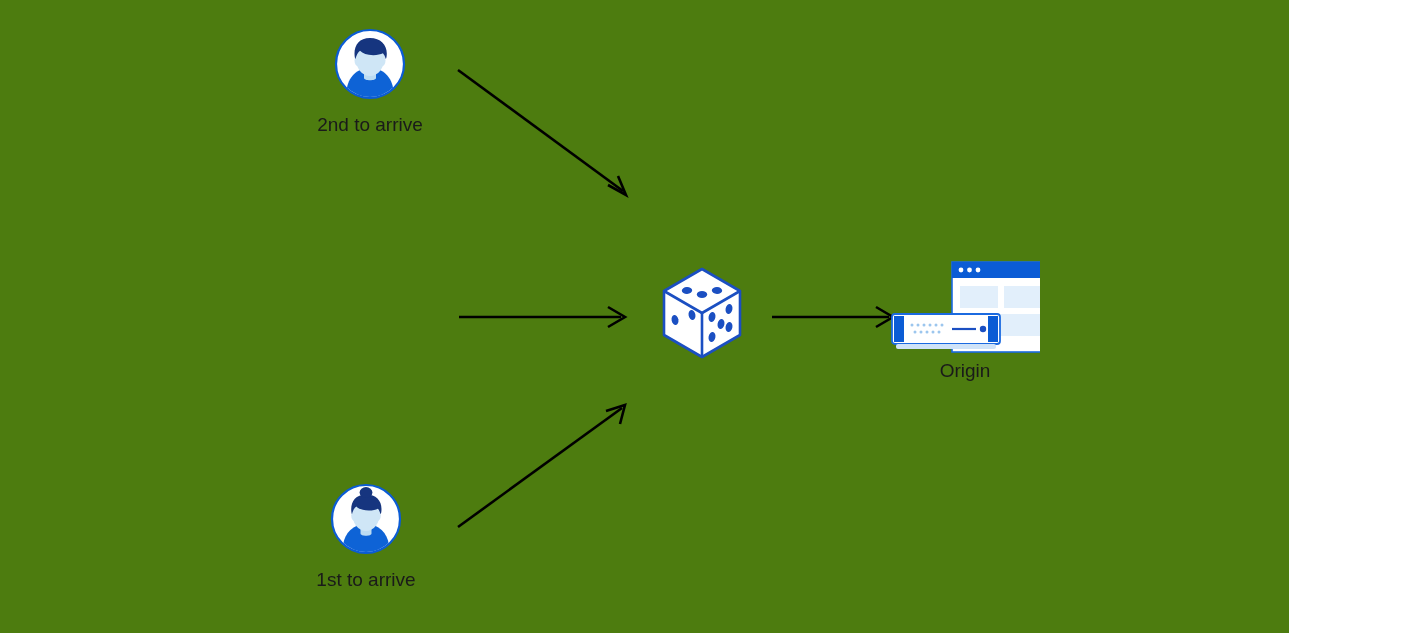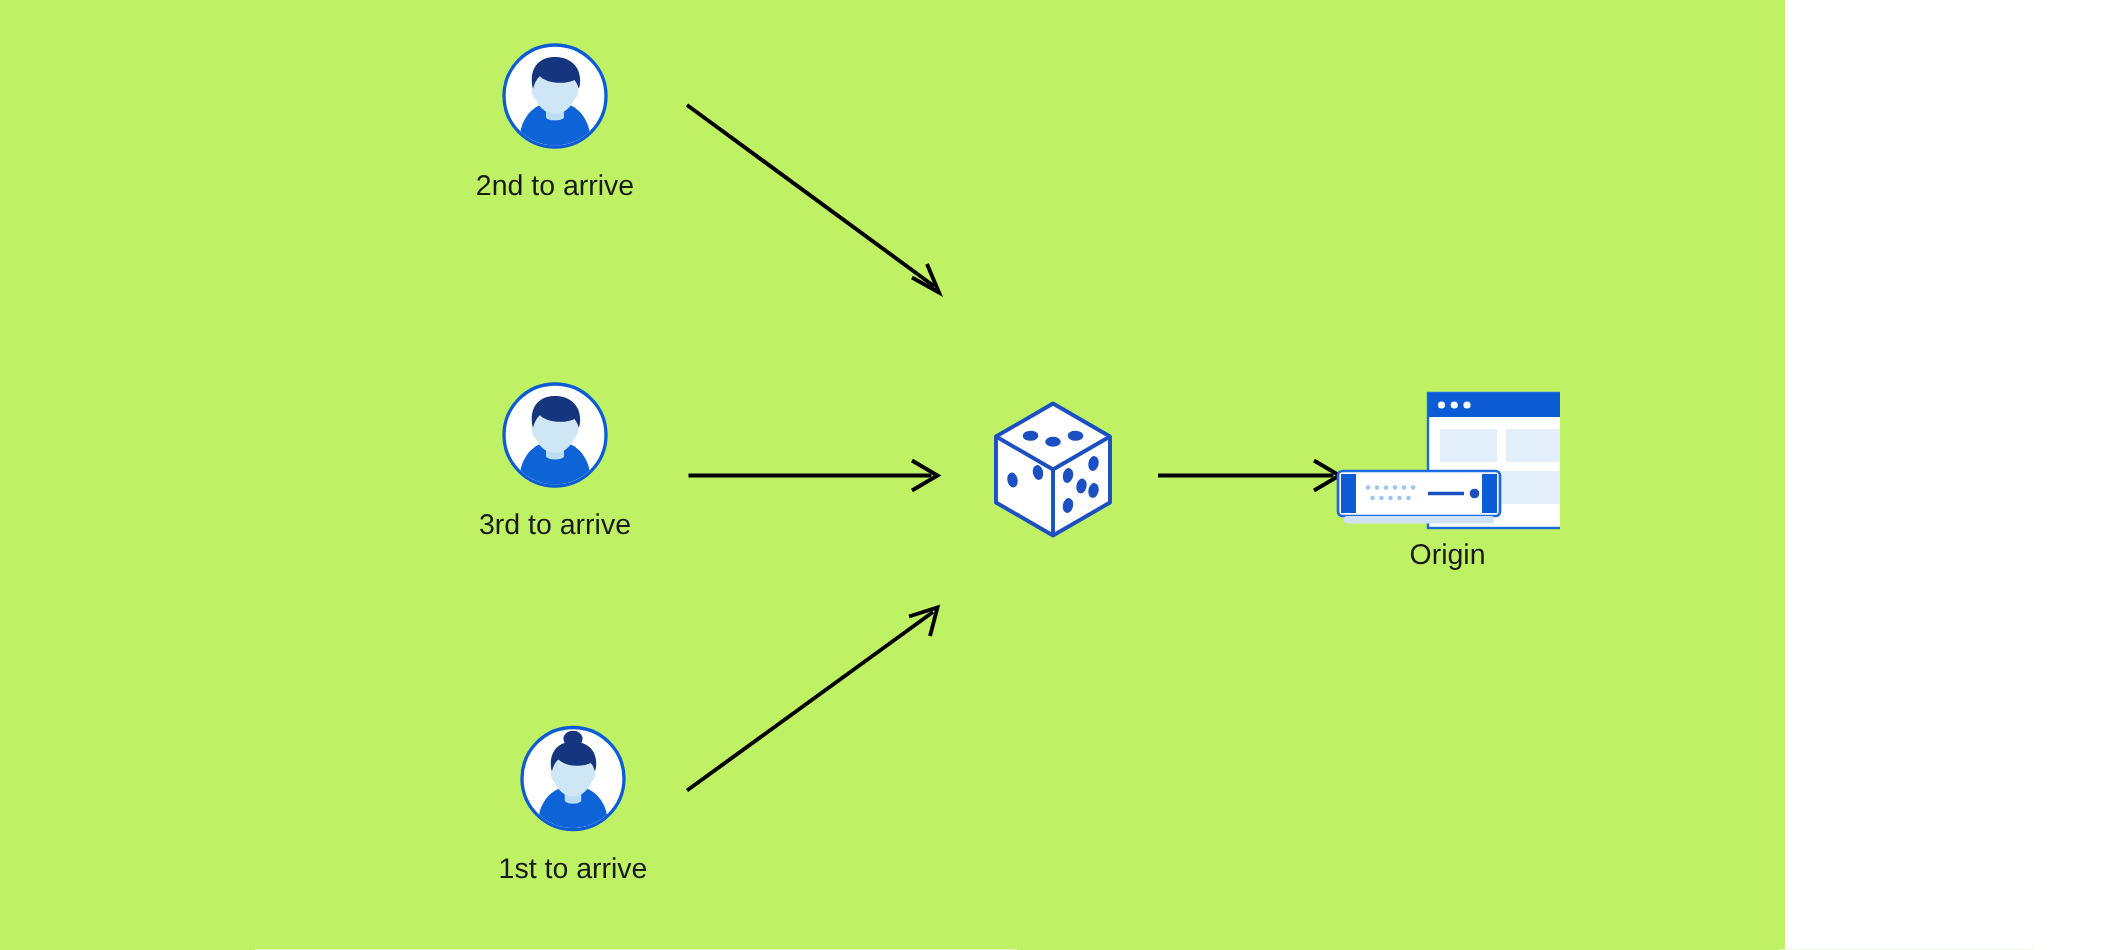--- a/index.html
+++ b/index.html
@@ -6,23 +6,23 @@
   html, body {
     margin: 0;
     padding: 0;
     background: #ffffff;
   }
   body {
     font-family: "Liberation Sans", sans-serif;
   }
   #canvas {
     position: relative;
-    width: 1190px;
+    width: 1289px;
     height: 633px;
-    background: #bef264;
+    background: #4d7c0f;
     overflow: hidden;
   }
   .node {
     position: absolute;
     display: flex;
     flex-direction: column;
     align-items: center;
   }
   .node-label {
     margin-top: 12px;
@@ -90,41 +90,22 @@
           <ellipse cx="24.5" cy="32.5" rx="4" ry="6" fill="#cfe6f6"></ellipse>
           <ellipse cx="47.5" cy="32.5" rx="4" ry="6" fill="#cfe6f6"></ellipse>
           <path d="M36 11c-10 0-14.5 7.5-14.5 18 0 11 6.5 19 14.5 19s14.5-8 14.5-19C50.5 18.5 46 11 36 11z" fill="#cfe6f6"></path>
           <path d="M36 10c-10.5 0-15.5 6.8-15.5 15.5 0 2.6.4 4.6.9 5.6.8-3.2 2.4-6.7 4.6-8.3 2.6 2.6 7 4.4 13.3 4.4 4.1 0 7.5-.8 9.6-1.9 1.3 1.4 2.3 3.6 2.9 5.8.6-1 1-3 1-5.6C52.8 16.8 46.5 10 36 10z" fill="#16357f"></path>
         </g>
       </svg>
     </span>
     <span class="node-label">2nd to arrive</span>
   </div>
 
-  <div class="node avatar-node" style="left:290px; top:254px;">
-    <span>
-      <svg class="icon-svg" width="72" height="72" viewBox="0 0 72 72">
-        <circle cx="36" cy="36" r="34" fill="#ffffff" stroke="#0b5cd5" stroke-width="2.2"></circle>
-        <clipPath id="clipMid">
-            <circle cx="36" cy="36" r="33"></circle>
-          </clipPath>
-        <g clip-path="url(#clipMid)">
-          <path d="M36 40c-13 0-22 9-23.5 22.5 0 0 10 9.5 23.5 9.5s23.5-9.5 23.5-9.5C58 49 49 40 36 40z" fill="#0e63d6"></path>
-          <path d="M30 38h12v12c0 3-12 3-12 0z" fill="#bcdcf2"></path>
-          <ellipse cx="24.5" cy="32.5" rx="4" ry="6" fill="#cfe6f6"></ellipse>
-          <ellipse cx="47.5" cy="32.5" rx="4" ry="6" fill="#cfe6f6"></ellipse>
-          <path d="M36 11c-10 0-14.5 7.5-14.5 18 0 11 6.5 19 14.5 19s14.5-8 14.5-19C50.5 18.5 46 11 36 11z" fill="#cfe6f6"></path>
-          <path d="M36 10c-10.5 0-15.5 6.8-15.5 15.5 0 2.6.4 4.6.9 5.6.8-3.2 2.4-6.7 4.6-8.3 2.6 2.6 7 4.4 13.3 4.4 4.1 0 7.5-.8 9.6-1.9 1.3 1.4 2.3 3.6 2.9 5.8.6-1 1-3 1-5.6C52.8 16.8 46.5 10 36 10z" fill="#16357f"></path>
-        </g>
-      </svg>
-    </span>
-    <span class="node-label">3rd to arrive</span>
-  </div>
 
-  <div class="node avatar-node" style="left:302px; top:483px;">
+  <div class="node avatar-node" style="left:286px; top:483px;">
     <span>
       <svg class="icon-svg" width="72" height="72" viewBox="0 0 72 72">
         <circle cx="36" cy="36" r="34" fill="#ffffff" stroke="#0b5cd5" stroke-width="2.2"></circle>
         <clipPath id="clipBot">
             <circle cx="36" cy="36" r="33"></circle>
           </clipPath>
         <g clip-path="url(#clipBot)">
           <path d="M36 41c-12.5 0-21.5 8.5-23 21.5 0 0 9.5 9.5 23 9.5s23-9.5 23-9.5C57.5 49.5 48.5 41 36 41z" fill="#0e63d6"></path>
           <path d="M30.5 39h11v11.5c0 3-11 3-11 0z" fill="#bcdcf2"></path>
           <ellipse cx="25" cy="32.5" rx="3.8" ry="5.8" fill="#cfe6f6"></ellipse>

